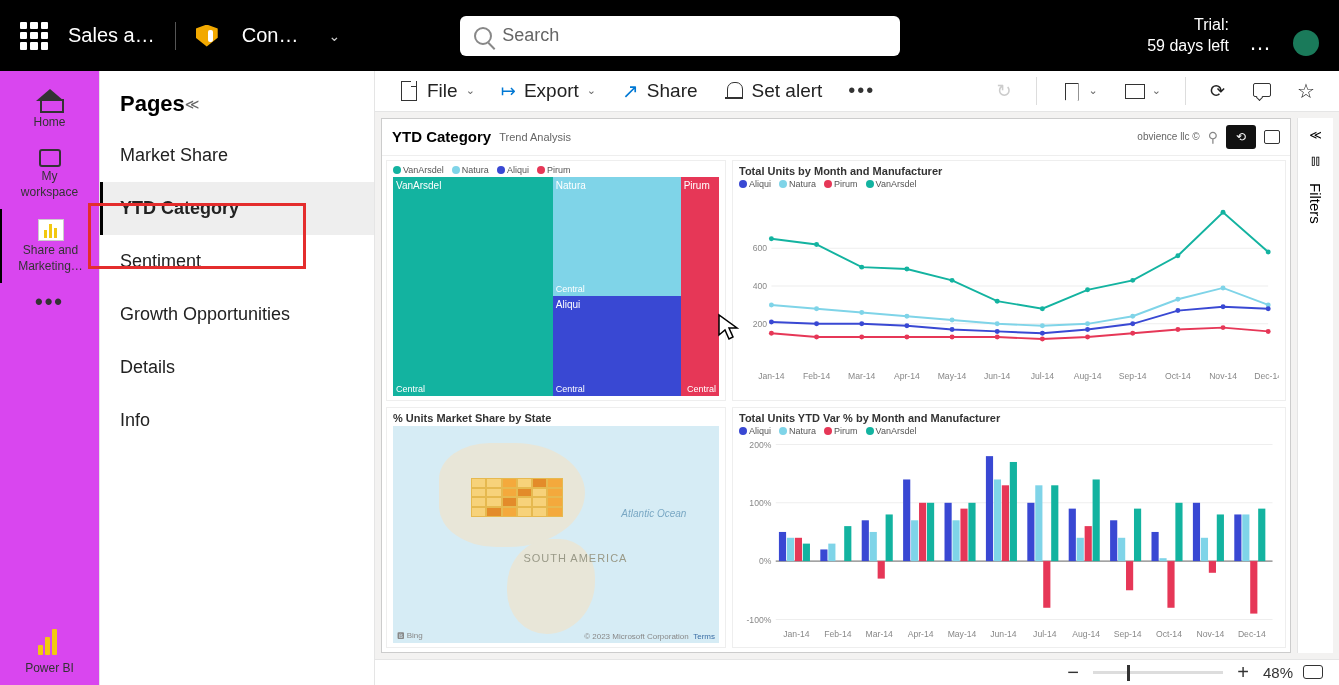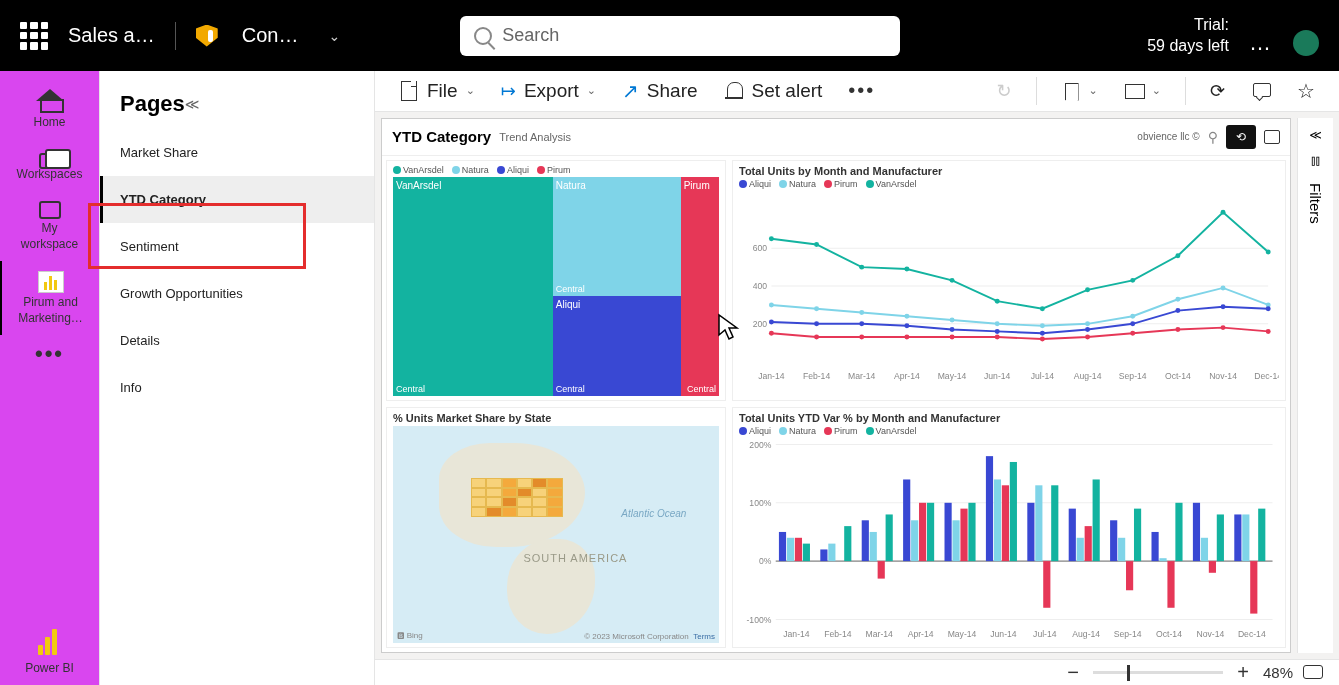--- a/index.html
+++ b/index.html
@@ -45,21 +45,21 @@
 .rail-spacer{flex:1;}
 .pbi-logo{width:24px;height:26px;display:flex;align-items:flex-end;gap:2px;margin-bottom:4px;}
 .pbi-logo span{width:5px;background:#f2c811;border-radius:1px;}
 .pbi-logo span:nth-child(1){height:10px;} .pbi-logo span:nth-child(2){height:18px;} .pbi-logo span:nth-child(3){height:26px;}
 
 
 .pagespane { width: 275px; border-right:1px solid #e5e5e5; padding-top:20px;}
 .pages-hdr { display:flex; align-items:center; justify-content:flex-start; padding:0 20px 12px 20px;}
 .pages-title { font-size:22px; font-weight:600;}
 .collapse-ico { font-size:14px; color:#666; cursor:pointer;}
-.page-item { padding:16px 20px; font-size:13px; color:#222; cursor:pointer;}
+.page-item { padding:16px 20px; font-size:18px; color:#222; cursor:pointer;}
 .page-item.active { background:#eee; border-left:3px solid #000; font-weight:600; padding-left:17px;}
 .highlight-box { position:absolute; border:3px solid #e42d2d; pointer-events:none;}
 
 
 .main { flex:1; display:flex; flex-direction:column;}
 
 
 .tb { height:56px; display:flex; align-items:center; padding:0 14px; gap:6px; border-bottom:1px solid #e5e5e5;}
 .tb-btn { display:flex; align-items:center; gap:8px; padding:6px 10px; font-size:19px; color:#222; cursor:pointer; border-radius:4px;}
 .tb-sep { width:1px; height:28px; background:#ddd; margin:0 8px;}
@@ -181,35 +181,31 @@
 </div>
 
 <div class="body">
 
   <div class="leftrail">
     <div class="rail-item">
       <div class="rail-ico ico-home"></div>
       <span>Home</span>
     </div>
     <div class="rail-item">
-      <div class="rail-ico ico-ws"></div>
-      <span>Workspaces</span>
-    </div>
-    <div class="rail-item">
       <div class="rail-ico ico-myws"></div>
       <span>My</span>
       <span>workspace</span>
     </div>
     <div class="rail-item sel">
       <div class="ico-sam">
           <span></span>
           <span></span>
           <span></span>
         </div>
-      <span>Pirum and</span>
+      <span>Share and</span>
       <span>Marketing…</span>
     </div>
     <div class="rail-more">•••</div>
     <div class="rail-spacer"></div>
     <div class="rail-item">
       <div class="pbi-logo">
           <span></span>
           <span></span>
           <span></span>
         </div>

